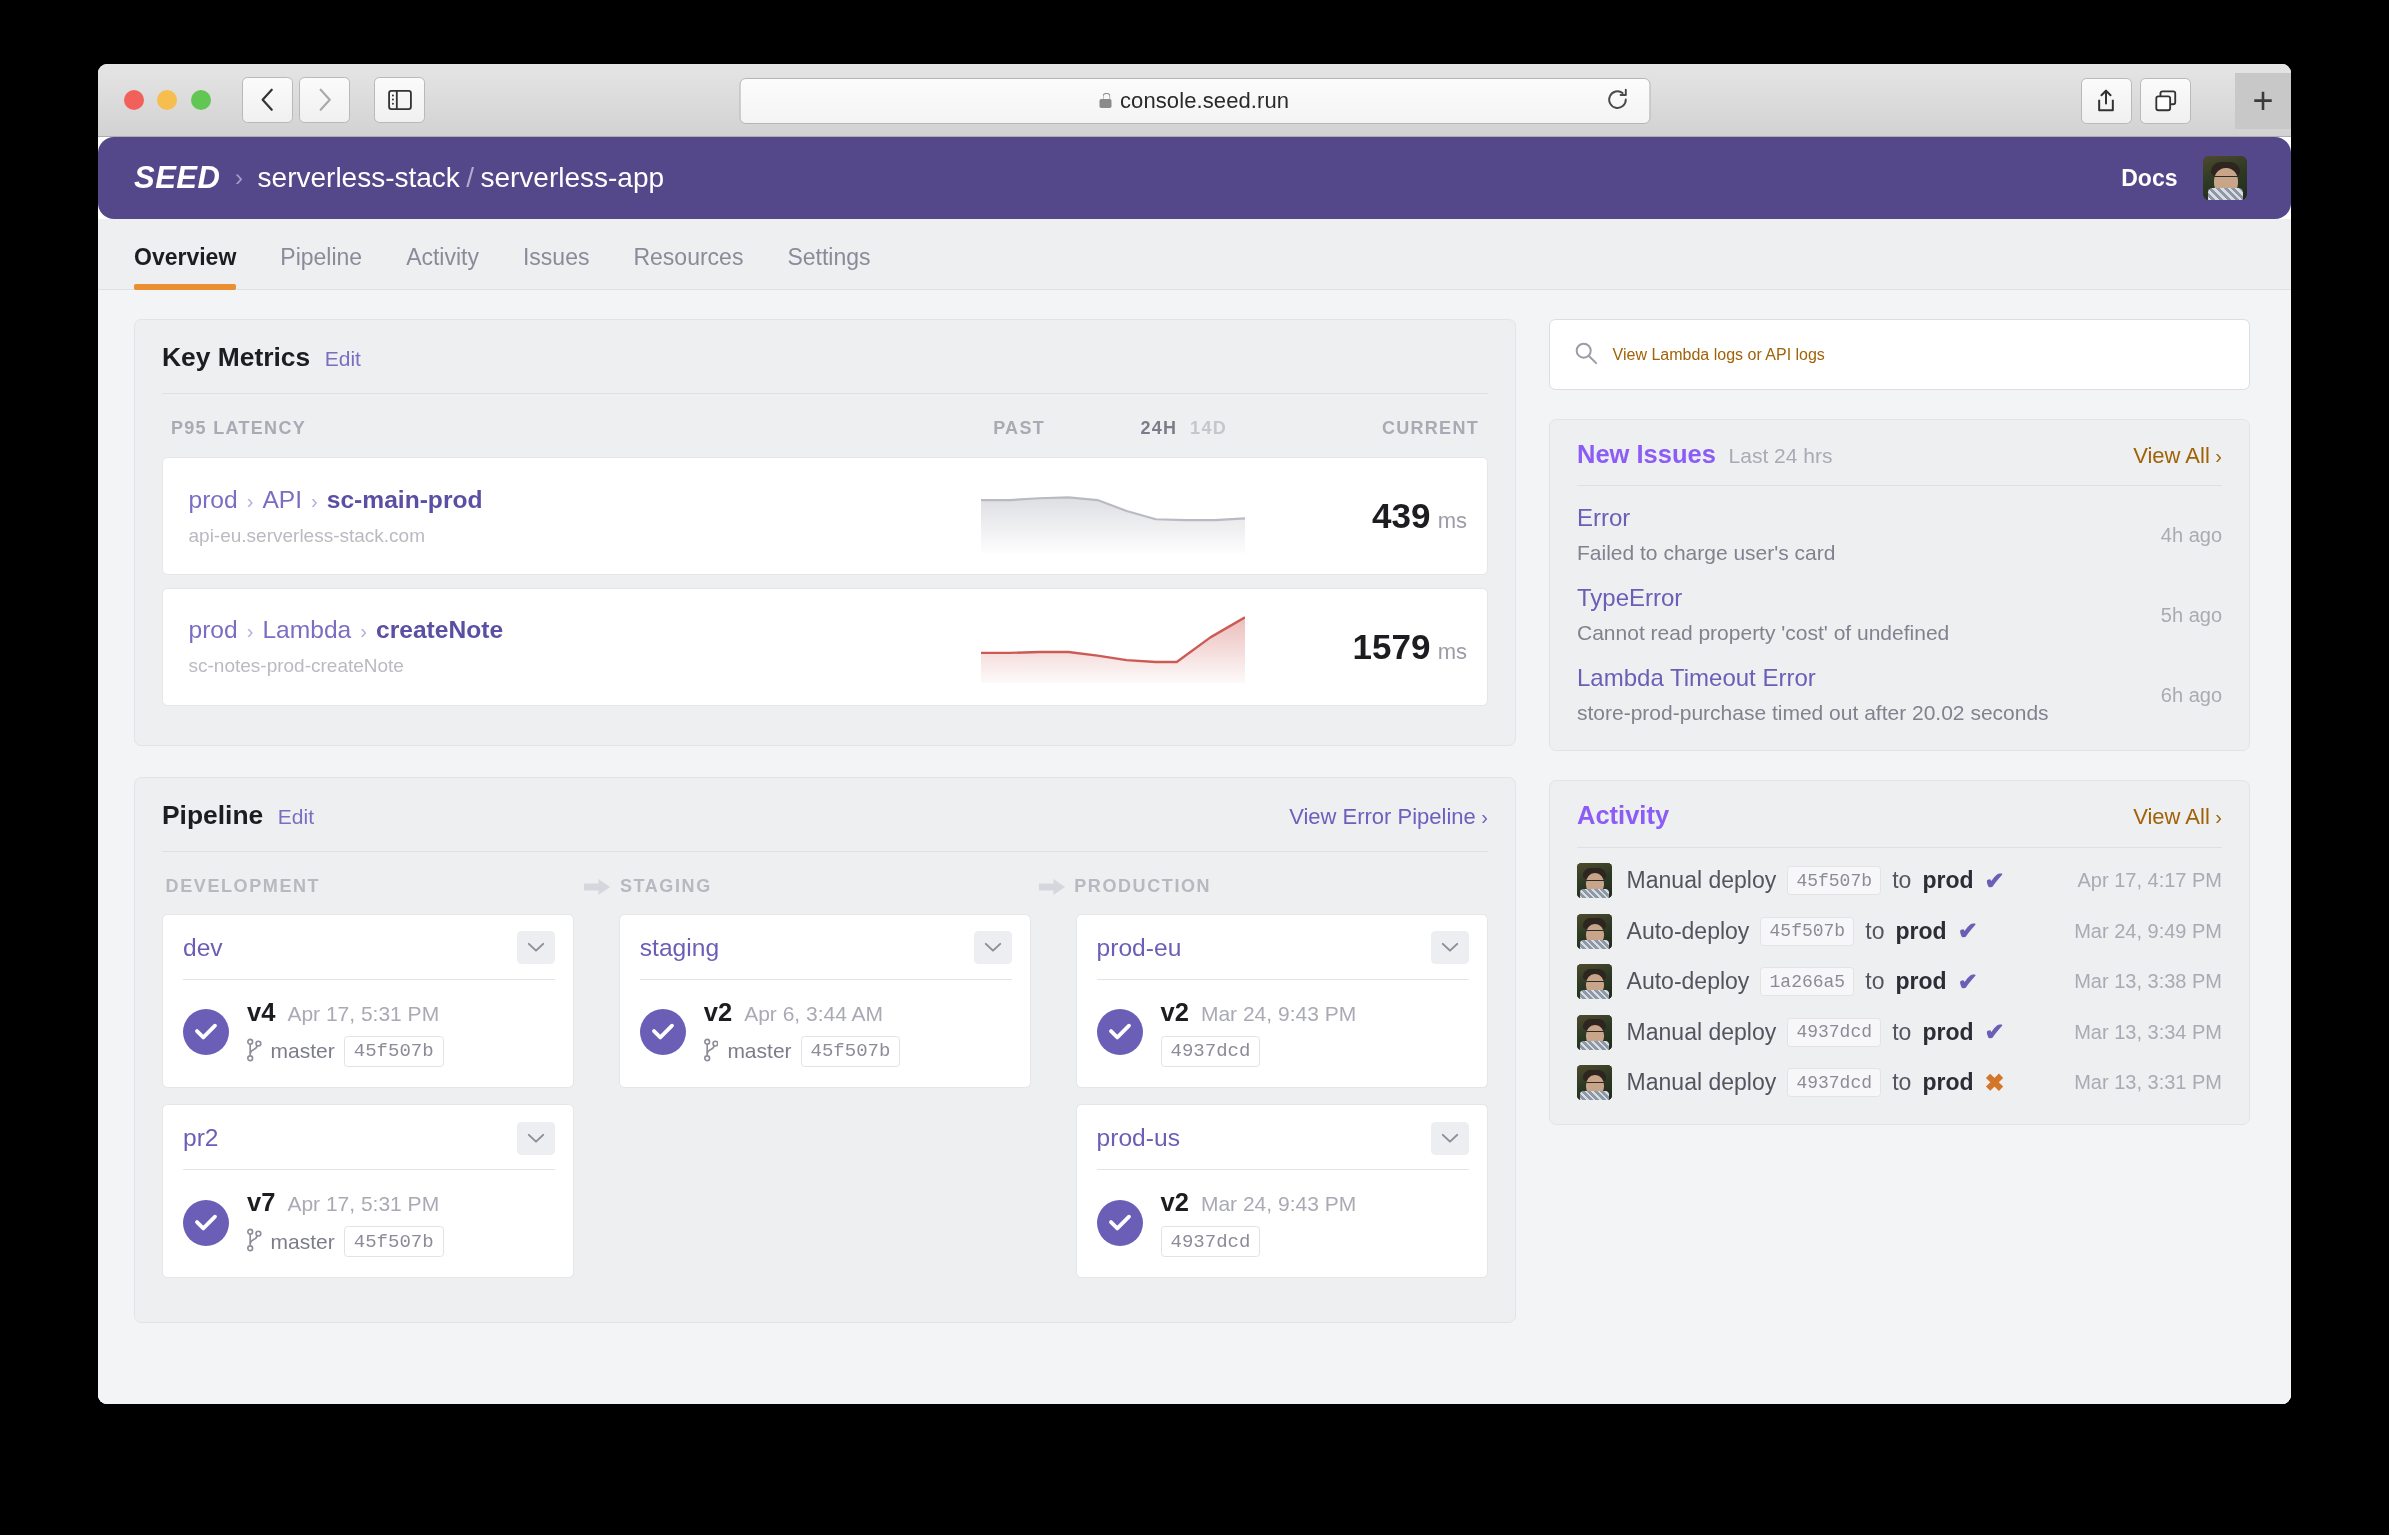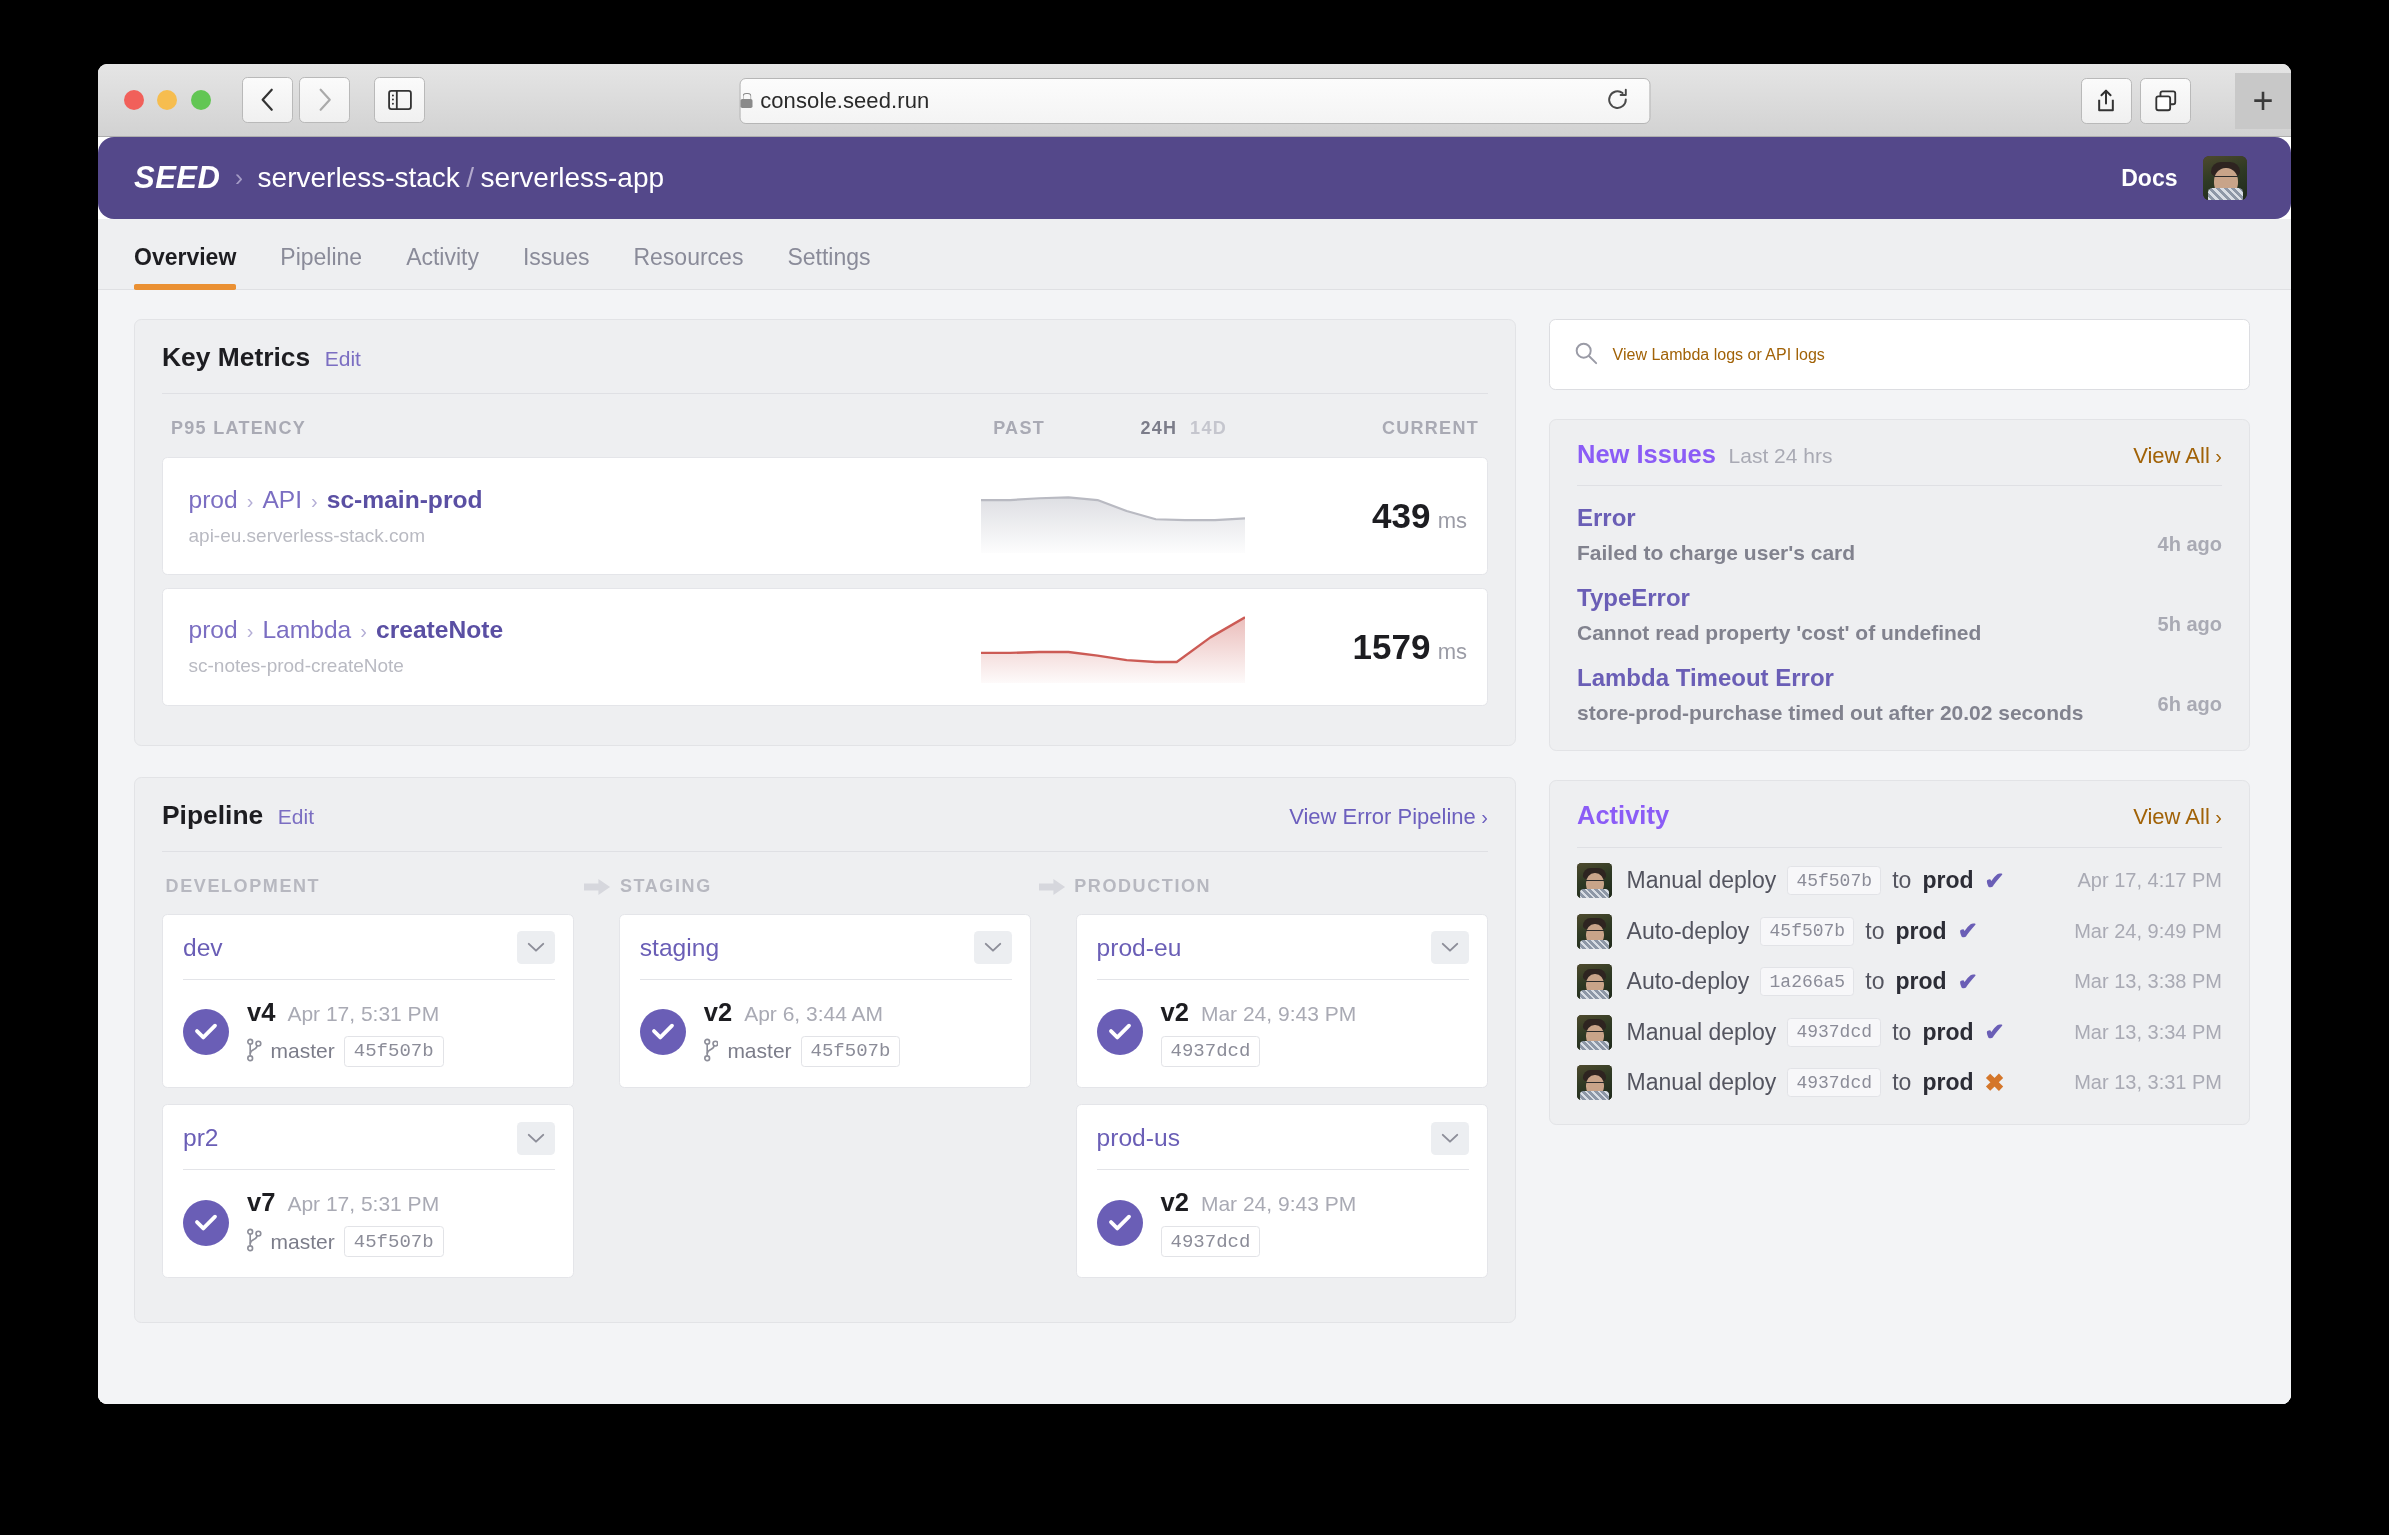--- a/index.html
+++ b/index.html
@@ -50,21 +50,21 @@
     position: absolute;
     left: 50%; transform: translateX(-50%);
     top: 13.7px;
     width: 911px; height: 46px;
   }
   .urlbar {
     width: 100%; height: 100%;
     background: linear-gradient(to bottom,#fcfcfc,#f4f4f4);
     border: 0.9px solid #b6b6b6;
     border-radius: 6.4px;
-    display: flex; align-items: center; justify-content: flex-start;
+    display: flex; align-items: center; justify-content: center;
     position: relative;
   }
   .urltext {
     font-size: 22px; color: #2a2a2a; letter-spacing: 0.1px;
     display:flex; align-items:center; gap:8.2px;
   }
   .lock { width: 12px; height: 15.5px; position: relative; display:inline-block; }
   .lock:before {
     content:""; position:absolute; left:0; bottom:0;
     width:12px; height:9px; background:#8a8a8a; border-radius:1.8px;
@@ -250,21 +250,21 @@
 
   .sidecard {
     background:#eeeff1; border:0.9px solid #e2e3e6; border-radius:7.3px;
     padding: 20px 27px 24px 27px; margin-top: 29px;
   }
   .sidehead { display:flex; align-items:baseline; padding-bottom: 16.4px; border-bottom:0.9px solid #dfe0e4; }
   .sidetitle { font-size: 25.5px; font-weight:700; color:#8b5cf6; }
   .sidesub { font-size: 21px; color:#a9aab4; margin-left: 12.7px; }
   .viewall { margin-left:auto; font-size: 22px; color:#a16207; }
 
-  .issue { display:flex; align-items:center; padding: 18px 0 1.8px 0; font-weight: bold; }
+  .issue { display:flex; align-items:flex-start; padding: 18px 0 1.8px 0; }
   .issue-main { flex:1; }
   .issue-title { font-size: 24px; color:#6a5eb6; }
   .issue-desc { font-size: 21px; color:#81828e; margin-top: 8.2px; }
   .issue-time { font-size: 20px; color:#a9aab4; padding-top: 20px; white-space:nowrap; }
 
   .actrow { display:flex; align-items:center; padding: 15.5px 0 0 0; gap: 14.6px; }
   .actav {
     width: 35px; height: 35px; border-radius: 4.6px; overflow:hidden; position:relative;
     flex:0 0 auto; background:#32301f;
   }

